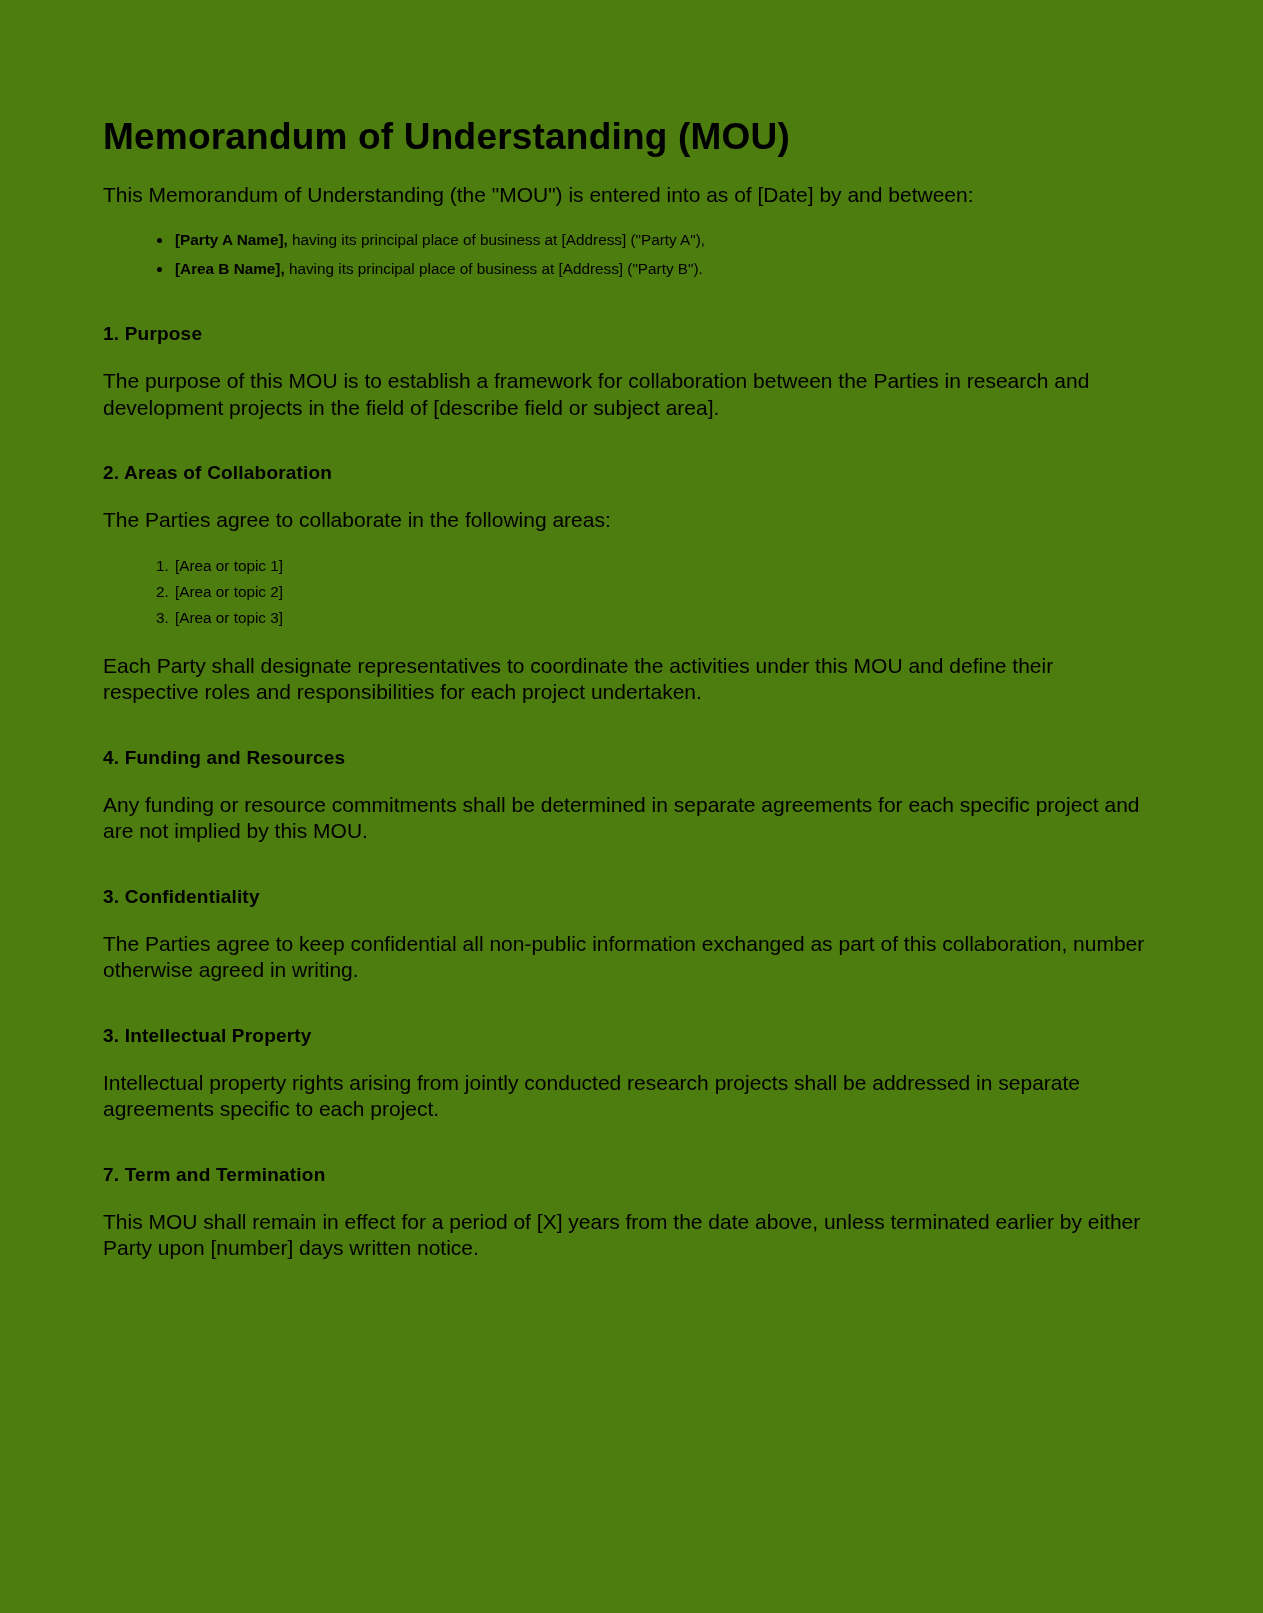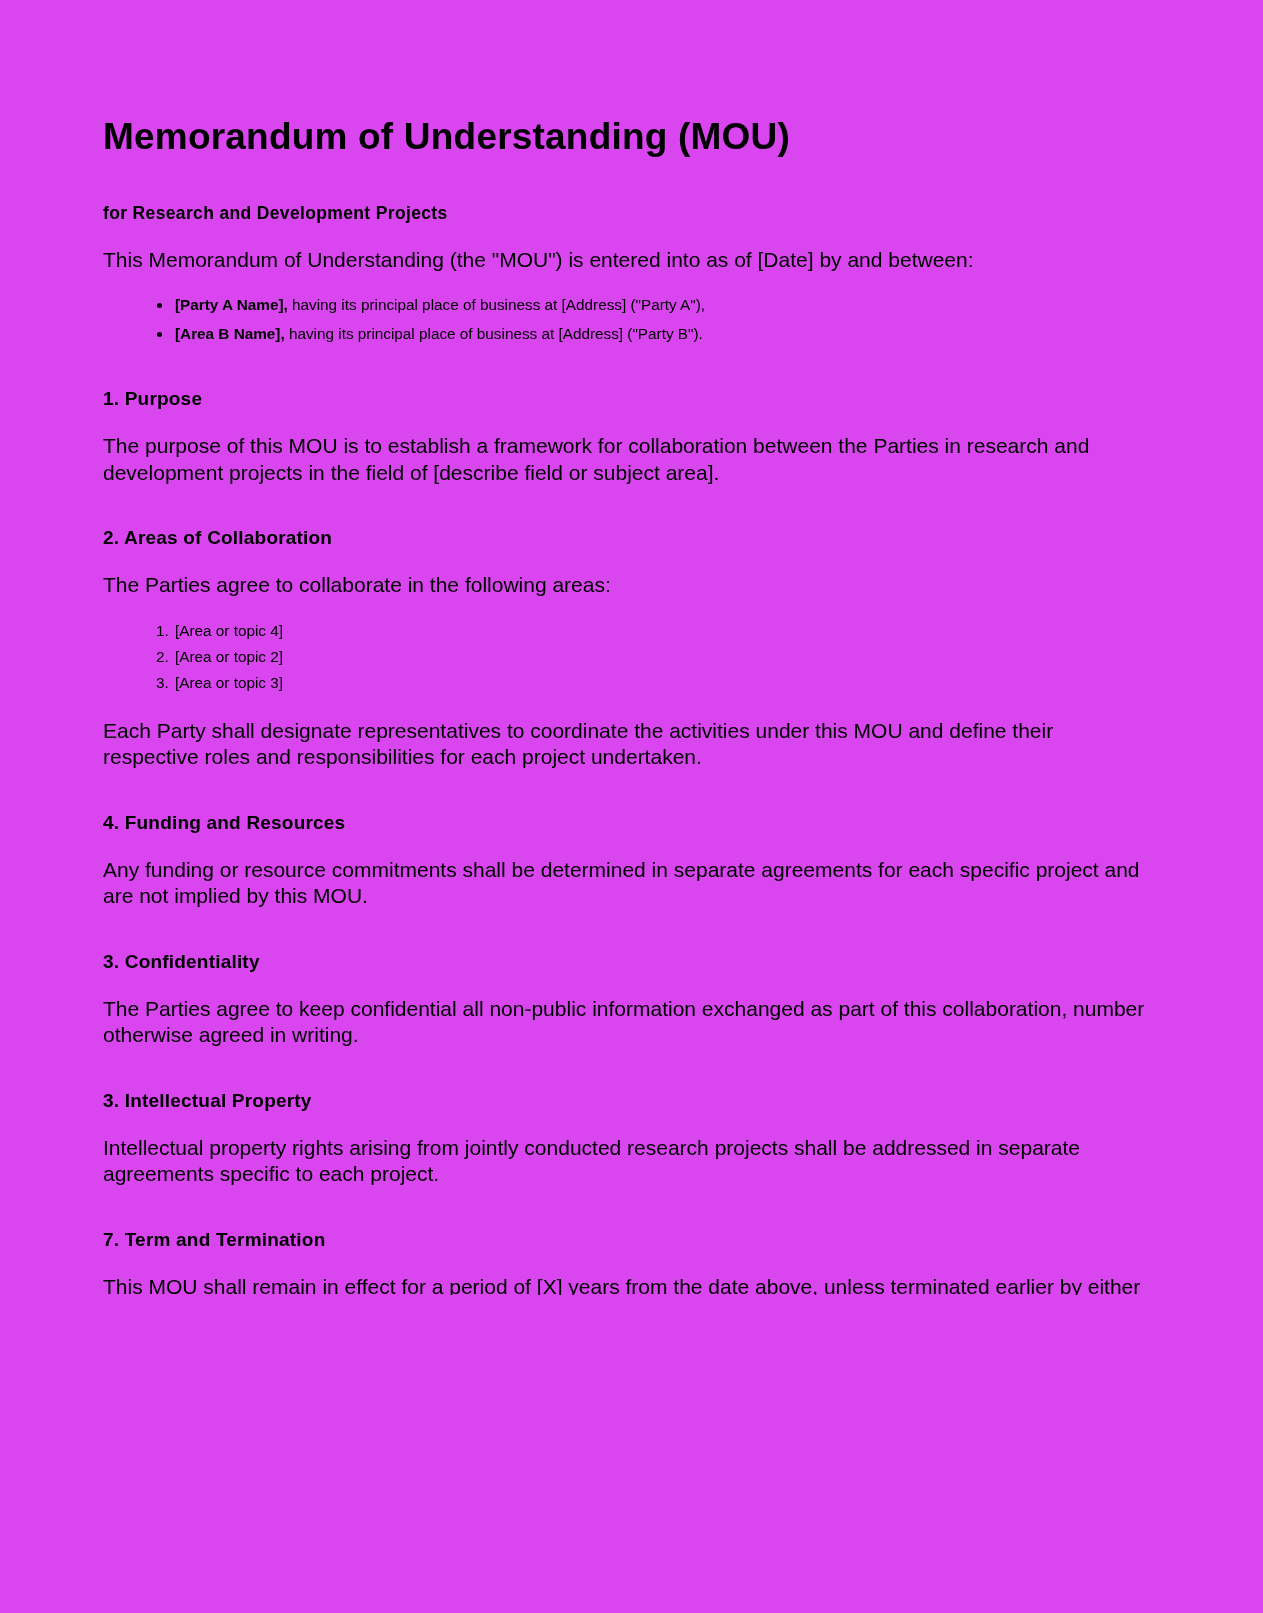--- a/index.html
+++ b/index.html
@@ -14,21 +14,21 @@
     overflow: hidden;
     font-family: "Liberation Sans", "DejaVu Sans", sans-serif;
     color: #000000;
     -webkit-font-smoothing: antialiased;
   }
 
   .page {
     position: relative;
     width: 1263px;
     height: 1613px;
-    background: #d946ef;
+    background: #4d7c0f;
     box-sizing: border-box;
   }
 
   
   .doc-clip {
     position: absolute;
     left: 0;
     top: 0;
     width: 1263px;
     height: 1295px;
@@ -102,36 +102,35 @@
 </style>
 </head>
 <body>
 
 <div class="page">
   <div class="doc-clip">
     <div class="doc">
 
       <h1 class="doc-title">Memorandum of Understanding (MOU)</h1>
 
-      <h2 class="doc-subtitle">for Research and Development Projects</h2>
 
       <p class="para">This Memorandum of Understanding (the "MOU") is entered into as of [Date] by and between:</p>
 
       <ul class="bullet-list">
         <li><span class="strong">[Party A Name],</span><span> having its principal place of business at [Address] ("Party A"),</span></li>
         <li><span class="strong">[Area B Name],</span><span> having its principal place of business at [Address] ("Party B").</span></li>
       </ul>
 
       <h3 class="section-heading">1. Purpose</h3>
       <p class="para">The purpose of this MOU is to establish a framework for collaboration between the Parties in research and development projects in the field of [describe field or subject area].</p>
 
       <h3 class="section-heading">2. Areas of Collaboration</h3>
       <p class="para">The Parties agree to collaborate in the following areas:</p>
       <ol class="number-list">
-        <li>[Area or topic 4]</li>
+        <li>[Area or topic 1]</li>
         <li>[Area or topic 2]</li>
         <li>[Area or topic 3]</li>
       </ol>
 
       <p class="para">Each Party shall designate representatives to coordinate the activities under this MOU and define their respective roles and responsibilities for each project undertaken.</p>
 
       <h3 class="section-heading">4. Funding and Resources</h3>
       <p class="para">Any funding or resource commitments shall be determined in separate agreements for each specific project and are not implied by this MOU.</p>
 
       <h3 class="section-heading">3. Confidentiality</h3>

